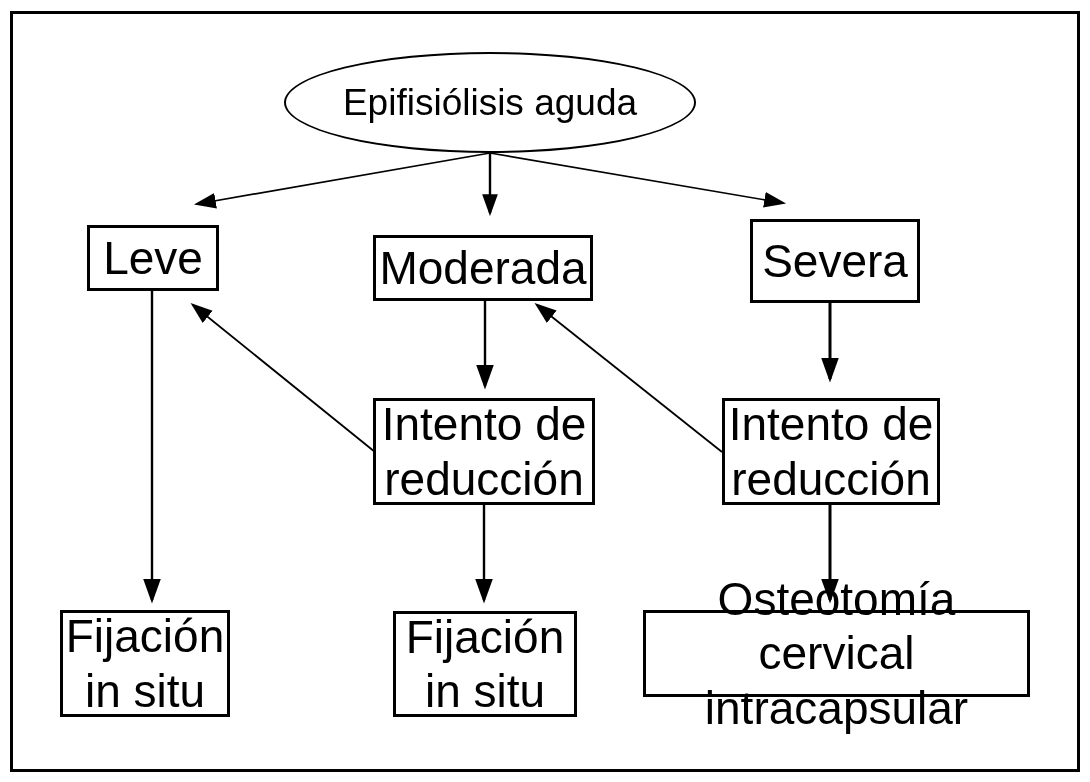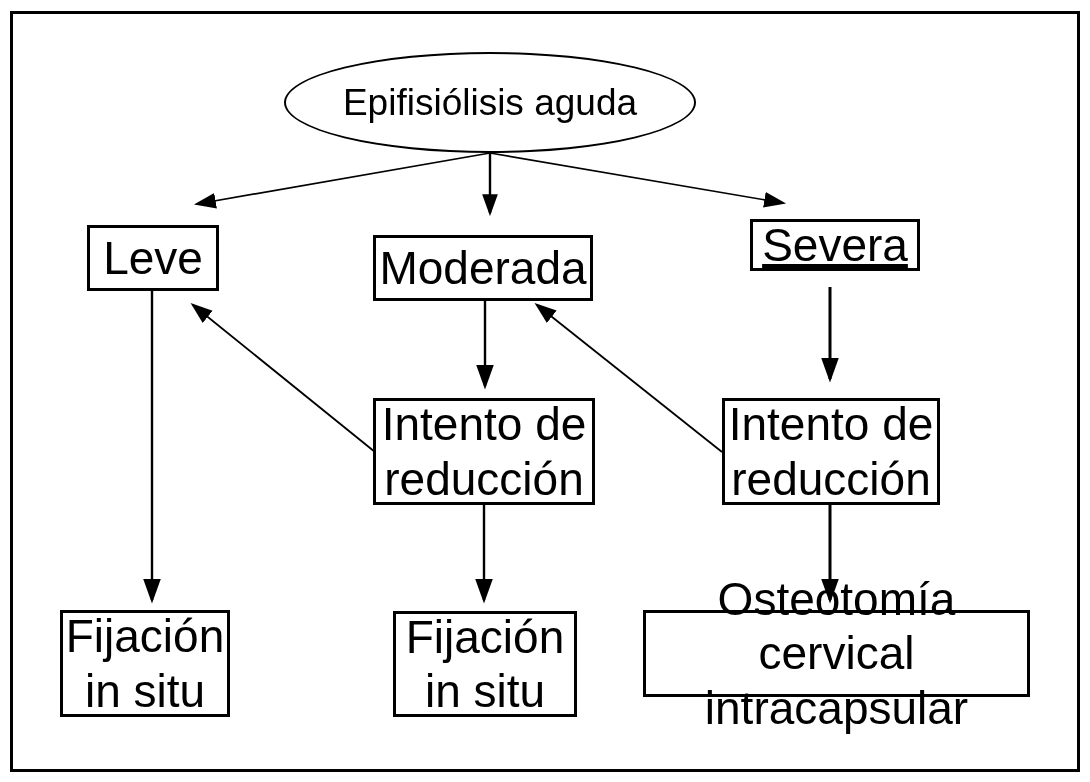--- a/index.html
+++ b/index.html
@@ -50,21 +50,21 @@
     border-width: 2px;
     border-radius: 50%;
     font-size: 37px;
   }
   .node .it {
   }
   
   .n-root      { left: 284px; top:  52px; width: 412px; height: 101px; }
   .n-leve      { left:  87px; top: 225px; width: 132px; height:  66px; }
   .n-moderada  { left: 373px; top: 223px; width: 220px; height:  66px; margin-top: 12px; }
-  .n-severa    { left: 750px; top: 219px; width: 170px; height:  52px; text-decoration: underline; }
+  .n-severa    { left: 750px; top: 219px; width: 170px; height:  84px; }
   .n-int-mod   { left: 373px; top: 398px; width: 222px; height: 107px; }
   .n-int-sev   { left: 722px; top: 398px; width: 218px; height: 107px; }
   .n-fij-leve  { left:  60px; top: 610px; width: 170px; height: 107px; }
   .n-fij-mod   { left: 393px; top: 611px; width: 184px; height: 106px; }
   .n-osteo     { left: 643px; top: 610px; width: 387px; height: 87px; }
 </style>
 </head>
 <body>
 
 <div class="canvas">

